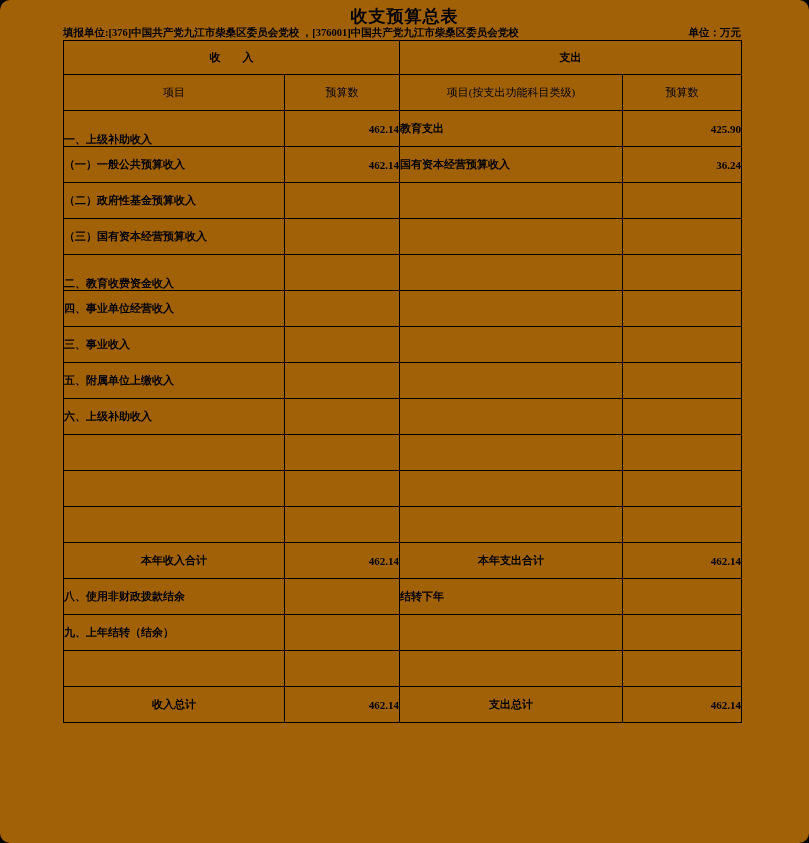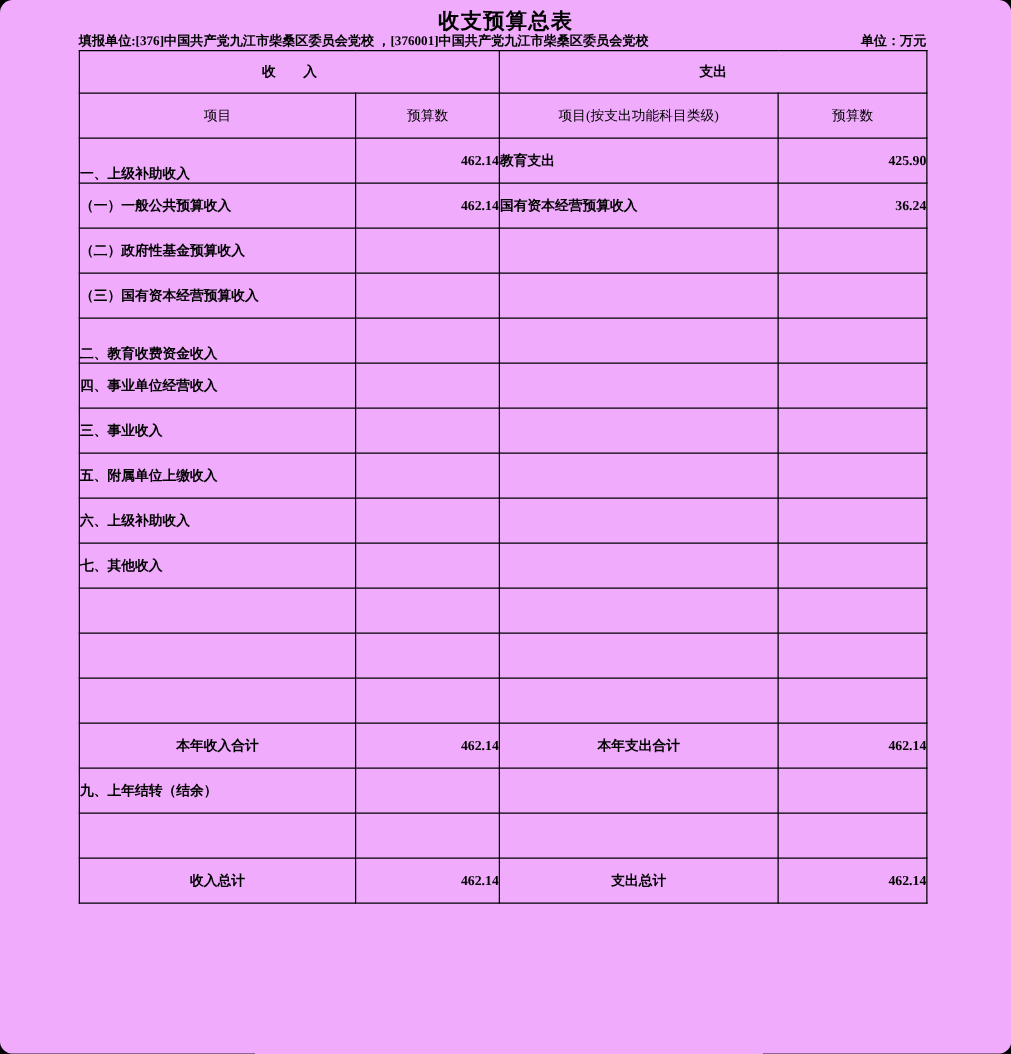--- a/index.html
+++ b/index.html
@@ -4,21 +4,21 @@
 <style>
   html, body {
     margin: 0;
     padding: 0;
     background: #000;
   }
   .page {
     position: relative;
     width: 809px;
     height: 843px;
-    background: #f0abfc;
+    background: #a16207;
     border-radius: 10px;
     overflow: hidden;
     font-family: "Liberation Serif", "DejaVu Serif", serif;
     color: #000;
   }
   .doc-title {
     margin-top: 5px;
     text-align: center;
     font-size: 17px;
     font-weight: bold;
@@ -142,26 +142,20 @@
           <td class="e-left"></td>
           <td class="val"></td>
         </tr>
         <tr>
           <td class="lab-l1">六、上级补助收入</td>
           <td class="val"></td>
           <td class="e-left"></td>
           <td class="val"></td>
         </tr>
         <tr>
-          <td class="lab-l1">七、其他收入</td>
-          <td class="val"></td>
-          <td class="e-left"></td>
-          <td class="val"></td>
-        </tr>
-        <tr>
           <td class="lab-l1"></td>
           <td class="val"></td>
           <td class="e-left"></td>
           <td class="val"></td>
         </tr>
         <tr>
           <td class="lab-l1"></td>
           <td class="val"></td>
           <td class="e-left"></td>
           <td class="val"></td>
@@ -170,20 +164,26 @@
           <td class="lab-l1"></td>
           <td class="val"></td>
           <td class="e-left"></td>
           <td class="val"></td>
         </tr>
         <tr>
           <td class="lab-c">本年收入合计</td>
           <td class="val">462.14</td>
           <td class="lab-c">本年支出合计</td>
           <td class="val">462.14</td>
+        </tr>
+        <tr>
+          <td class="lab-l1">八、使用非财政拨款结余</td>
+          <td class="val"></td>
+          <td class="e-left">结转下年</td>
+          <td class="val"></td>
         </tr>
         <tr>
           <td class="lab-l1">九、上年结转（结余）</td>
           <td class="val"></td>
           <td class="e-left"></td>
           <td class="val"></td>
         </tr>
         <tr>
           <td class="lab-l1"></td>
           <td class="val"></td>

